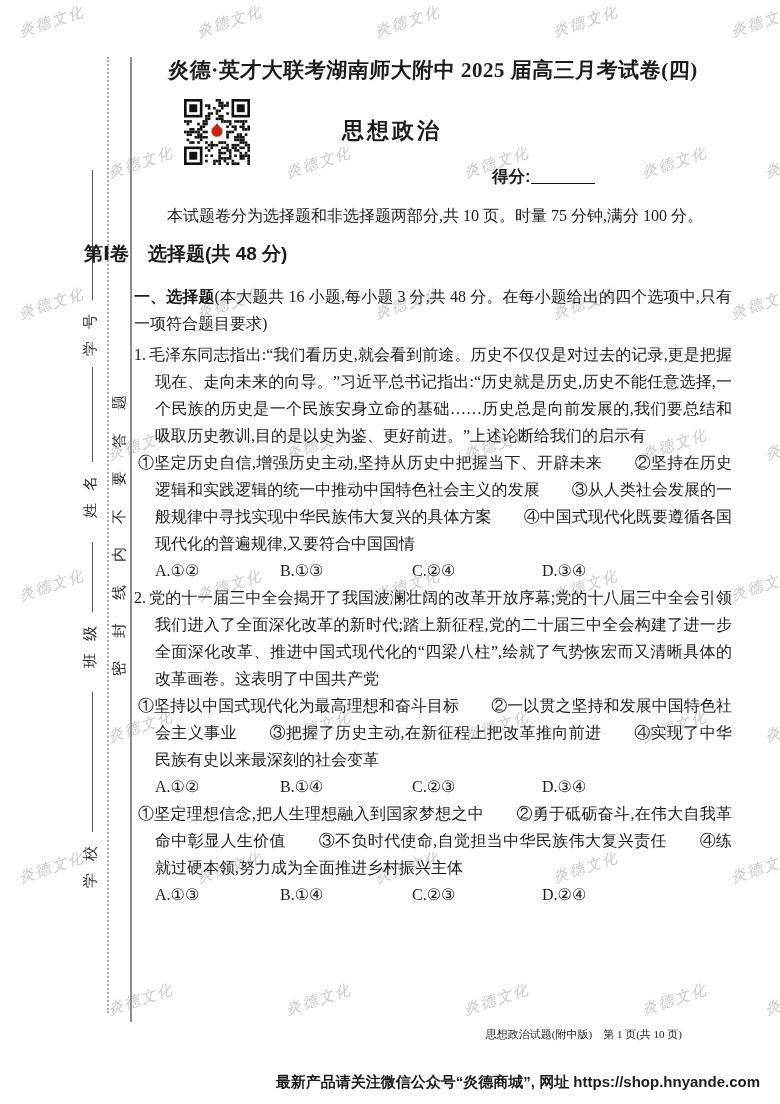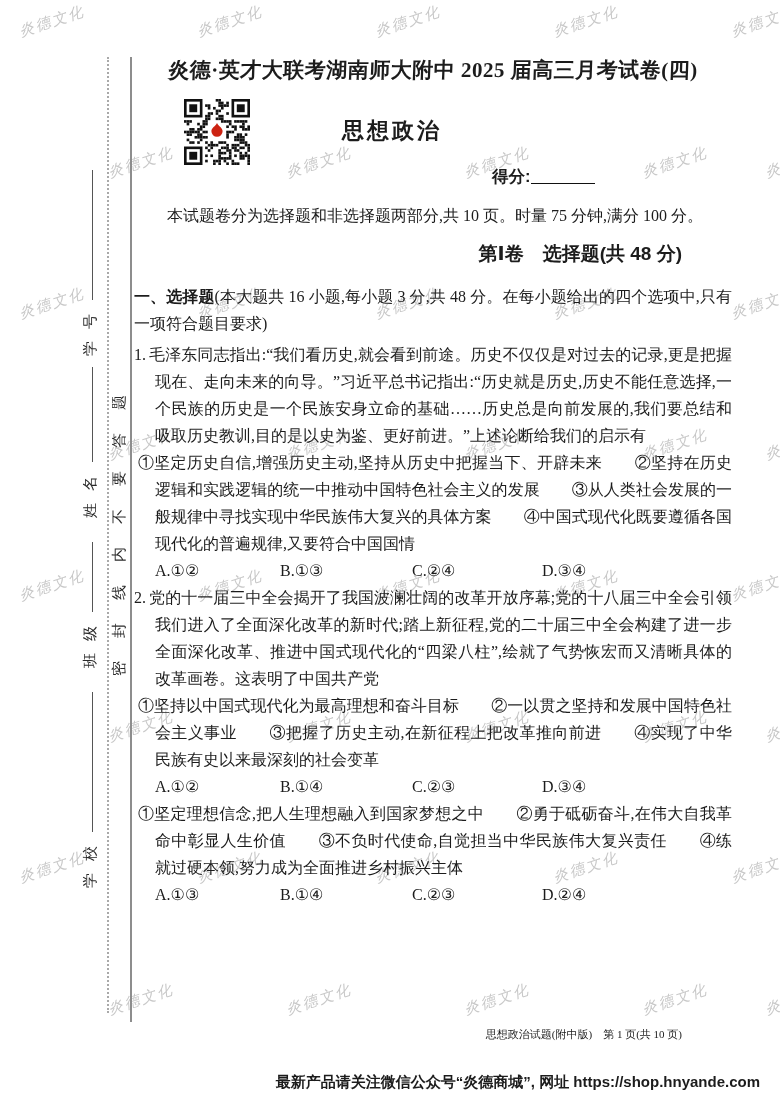--- a/index.html
+++ b/index.html
@@ -48,21 +48,21 @@
     font-family:"Liberation Sans","DejaVu Sans",sans-serif;
     font-size:16.5px;font-weight:bold;}
   .score-row .score-blank{display:inline-block;width:64px;height:1px;
     border-bottom:1.5px solid #111;transform:translateY(2px);}
   
   .intro{
     position:absolute;left:134px;top:202px;width:598px;font-size:16px;
     line-height:27px;text-align:justify;text-indent:33px;z-index:2;
   }
   .section-head{
-    position:absolute;left:134px;top:241px;width:598px;text-align:right;
+    position:absolute;left:134px;top:241px;width:598px;text-align:left;
     transform:translateX(-50px);font-family:"Liberation Sans","DejaVu Sans",sans-serif;
     font-size:19px;font-weight:bold;z-index:2;
   }
   .part-intro{
     position:absolute;left:134px;top:283px;width:598px;font-size:16px;
     line-height:27px;text-align:justify;z-index:2;
   }
   .part-intro .part-label{font-family:"Liberation Sans","DejaVu Sans",sans-serif;
     font-weight:bold;}
   #questions{

